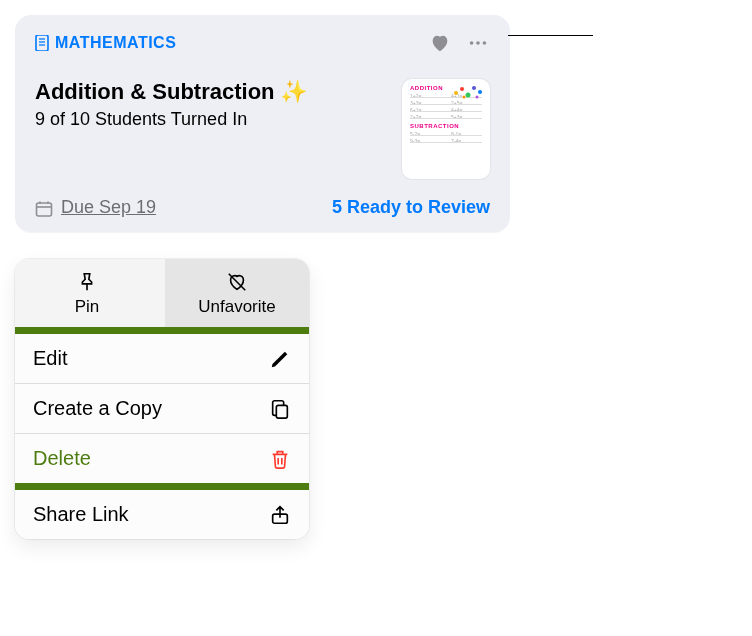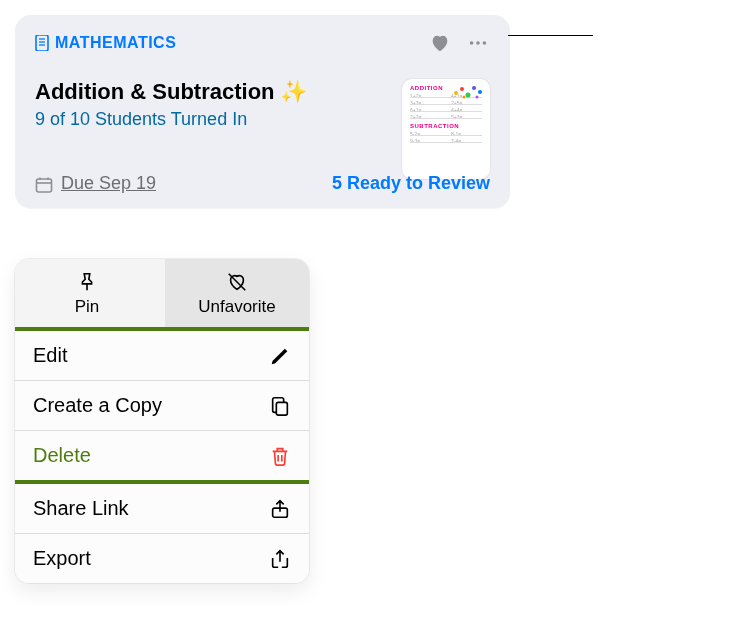--- a/index.html
+++ b/index.html
@@ -8,21 +8,21 @@
       background: #fff;
       width: 752px;
       height: 636px;
       position: relative;
     }
     .card {
       position: absolute;
       left: 15px;
       top: 15px;
       width: 495px;
-      height: 193px;
+      height: 217px;
       background: #eeeef5;
       border-radius: 16px;
       padding: 16px 20px;
       box-shadow: 0 1px 1px rgba(0,0,0,0.05);
     }
     .card-header {
       display: flex;
       align-items: center;
     }
     .subject {
@@ -55,21 +55,21 @@
     }
     .card-text { flex: 1; }
     .title {
       font-size: 22px;
       font-weight: 700;
       color: #000;
       line-height: 1.2;
     }
     .subtitle {
       font-size: 18px;
-      color: #0369a1;
+      color: #000000;
       margin-top: 4px;
     }
     .thumb {
       width: 88px;
       height: 100px;
       background: #fff;
       border-radius: 10px;
       margin-left: 8px;
       padding: 6px 8px;
       font-size: 6px;
@@ -149,21 +149,21 @@
       display: flex;
       align-items: center;
       padding: 13px 18px;
       font-size: 20px;
       color: #000;
       cursor: pointer;
       border-top: 1px solid rgba(0,0,0,0.12);
     }
     .menu-row:first-child { border-top: none; }
     .menu-row.gap-top {
-      border-top: 4px solid #4d7c0f;
+      border-top: 7px solid #4d7c0f;
     }
     .menu-row.destructive { color: #4d7c0f; }
     .menu-row .row-icon {
       width: 22px; height: 22px;
       color: #000;
       flex-shrink: 0;
     }
     .menu-row.destructive .row-icon { color: #ff3b30; }
     .menu-row .label { flex: 1; }
     
@@ -322,24 +322,14 @@
     </div>
     <div class="menu-row gap-top">
       <span class="label">Share Link</span>
       <span class="row-icon">
         <svg viewBox="0 0 24 24" fill="none" stroke="currentColor" stroke-width="1.8">
             <path d="M12 3v12M8 7l4-4 4 4"></path>
             <rect x="4" y="11" width="16" height="10" rx="2"></rect>
           </svg>
       </span>
     </div>
-    <div class="menu-row">
-      <span class="label">Export</span>
-      <span class="row-icon">
-        <svg viewBox="0 0 24 24" fill="none" stroke="currentColor" stroke-width="1.8">
-            <path d="M12 3v12M8 7l4-4 4 4"></path>
-            <path d="M4 11v8a2 2 0 0 0 2 2h4"></path>
-            <path d="M20 11v8a2 2 0 0 1-2 2h-4"></path>
-          </svg>
-      </span>
-    </div>
   </div>
 </div>
 
 </body></html>

